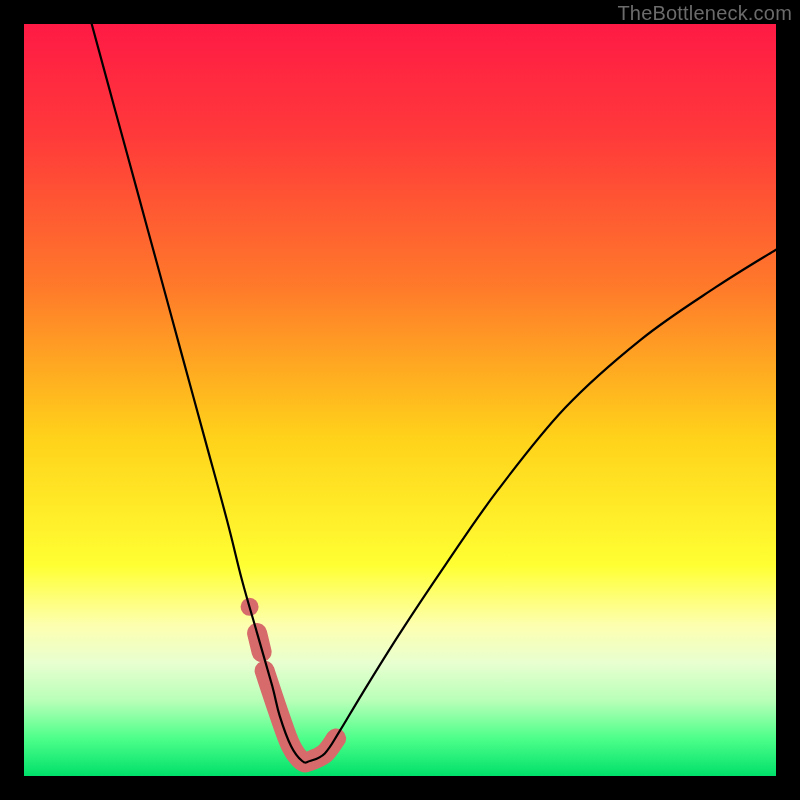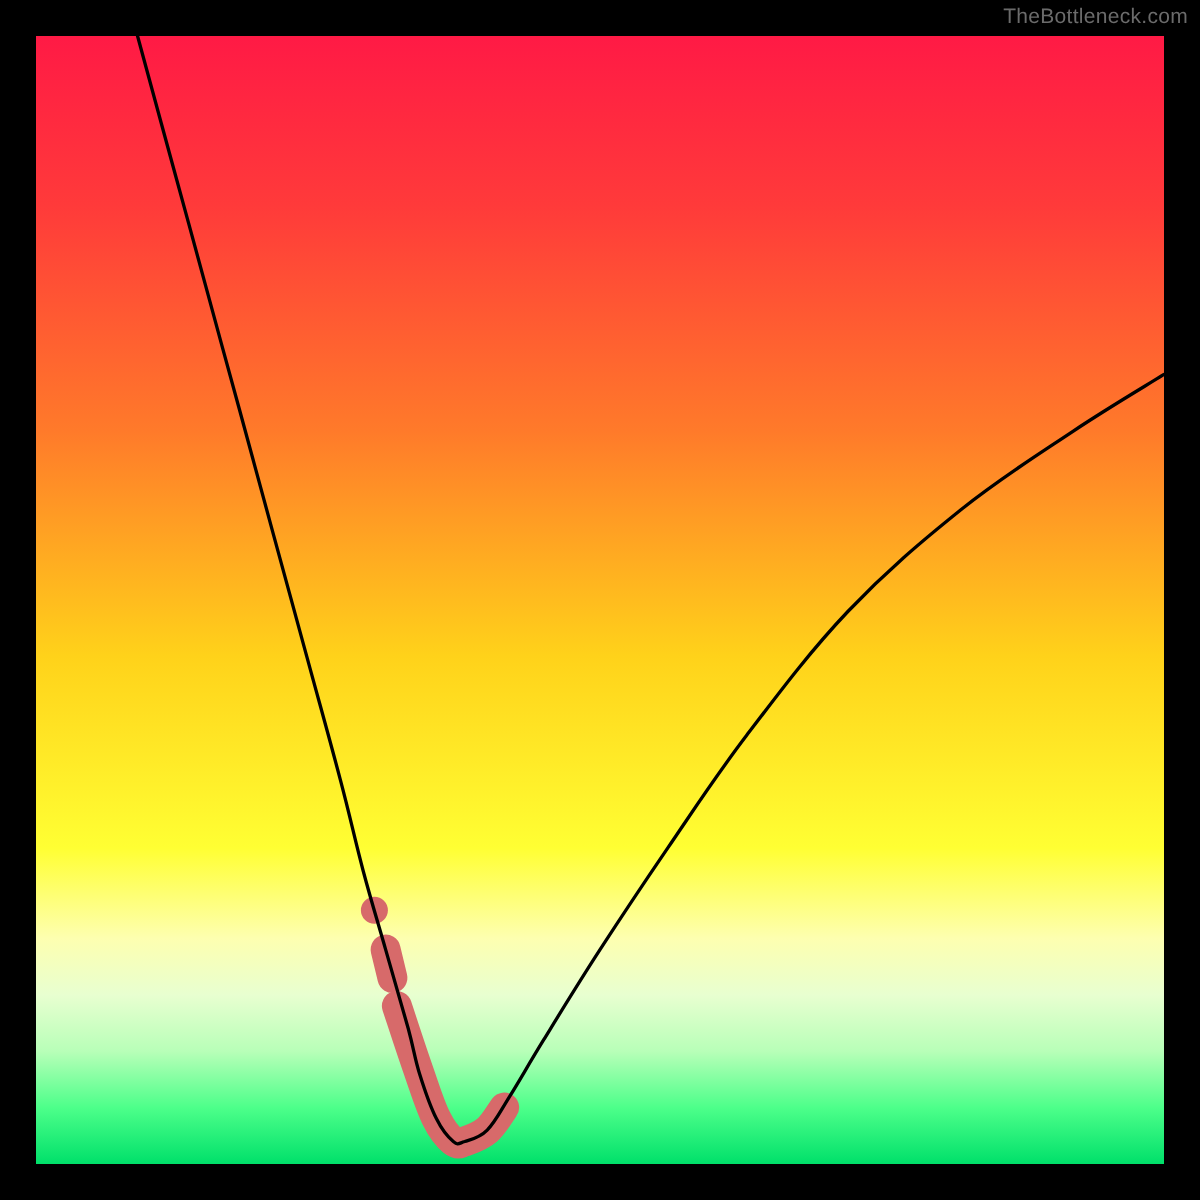--- a/index.html
+++ b/index.html
@@ -17,21 +17,21 @@
     top: 24px;
     width: 752px;
     height: 752px;
     background: #000;
   }
   .watermark {
     position: absolute;
     top: 2px;
     right: 8px;
     color: #6b6b6b;
-    font-size: 14px;
+    font-size: 20px;
     font-weight: 500;
     letter-spacing: 0.2px;
     z-index: 10;
   }
   svg {
     position: absolute;
     left: 24px;
     top: 24px;
     width: 752px;
     height: 752px;

